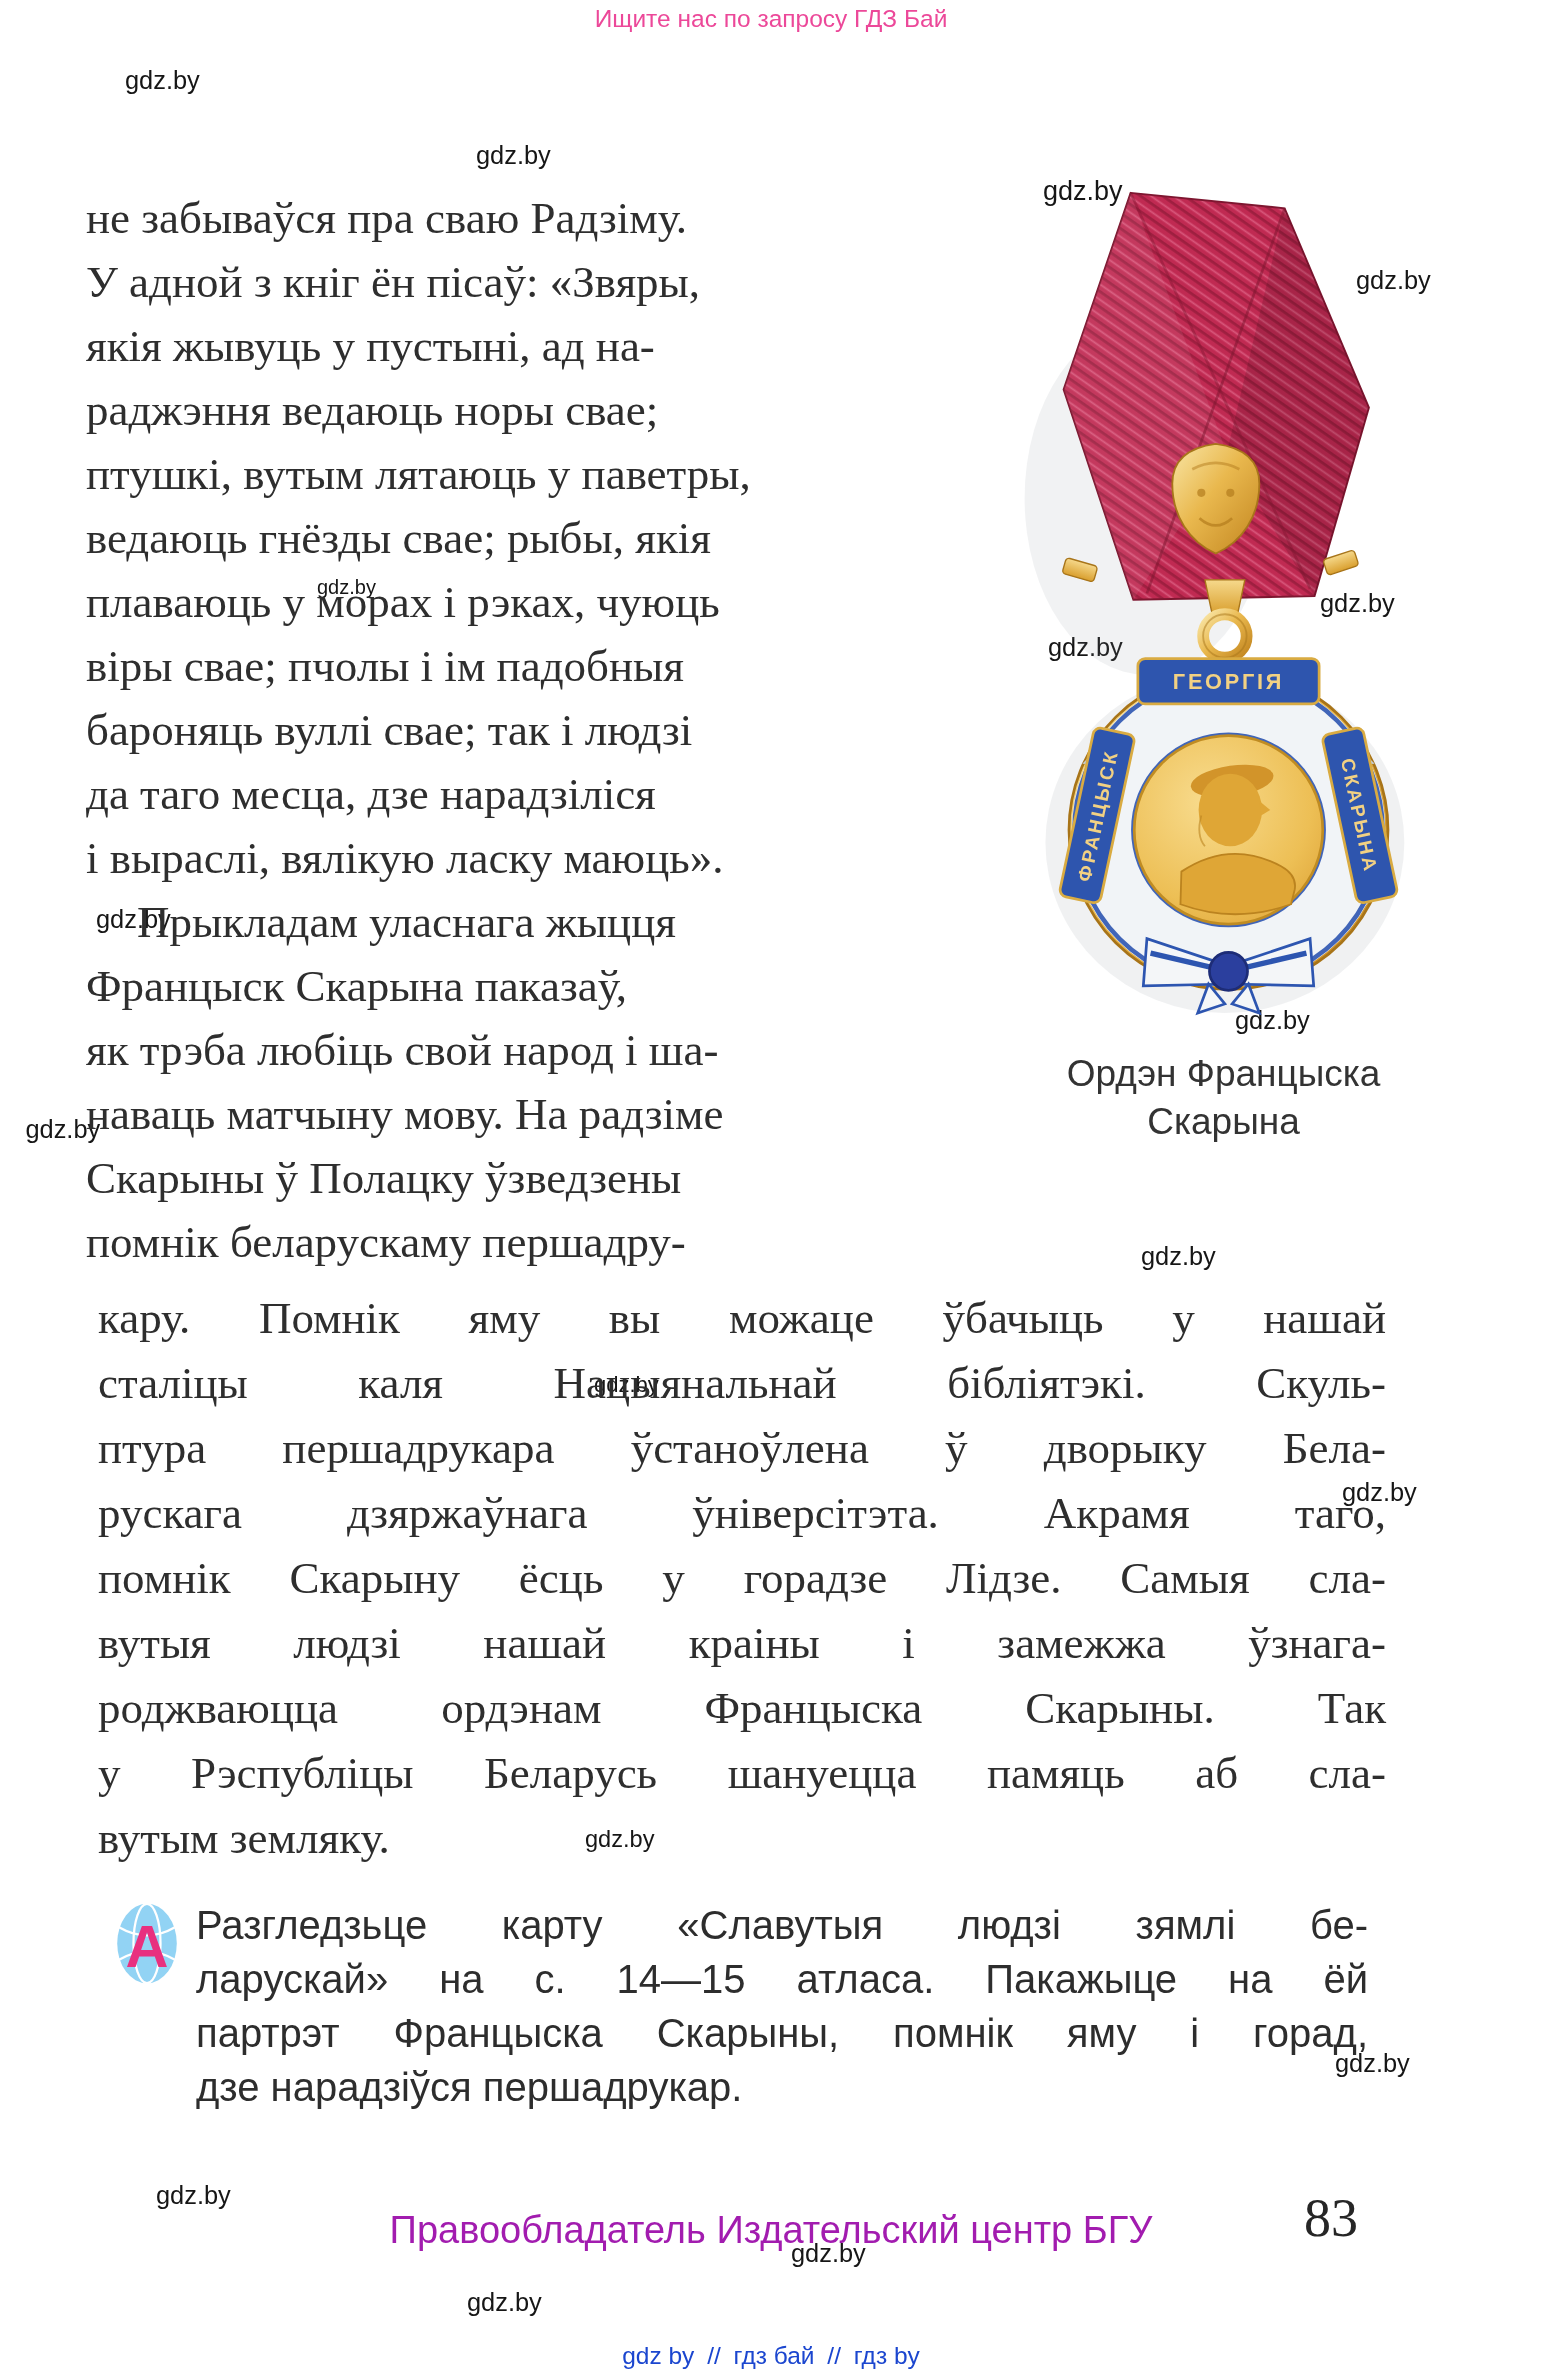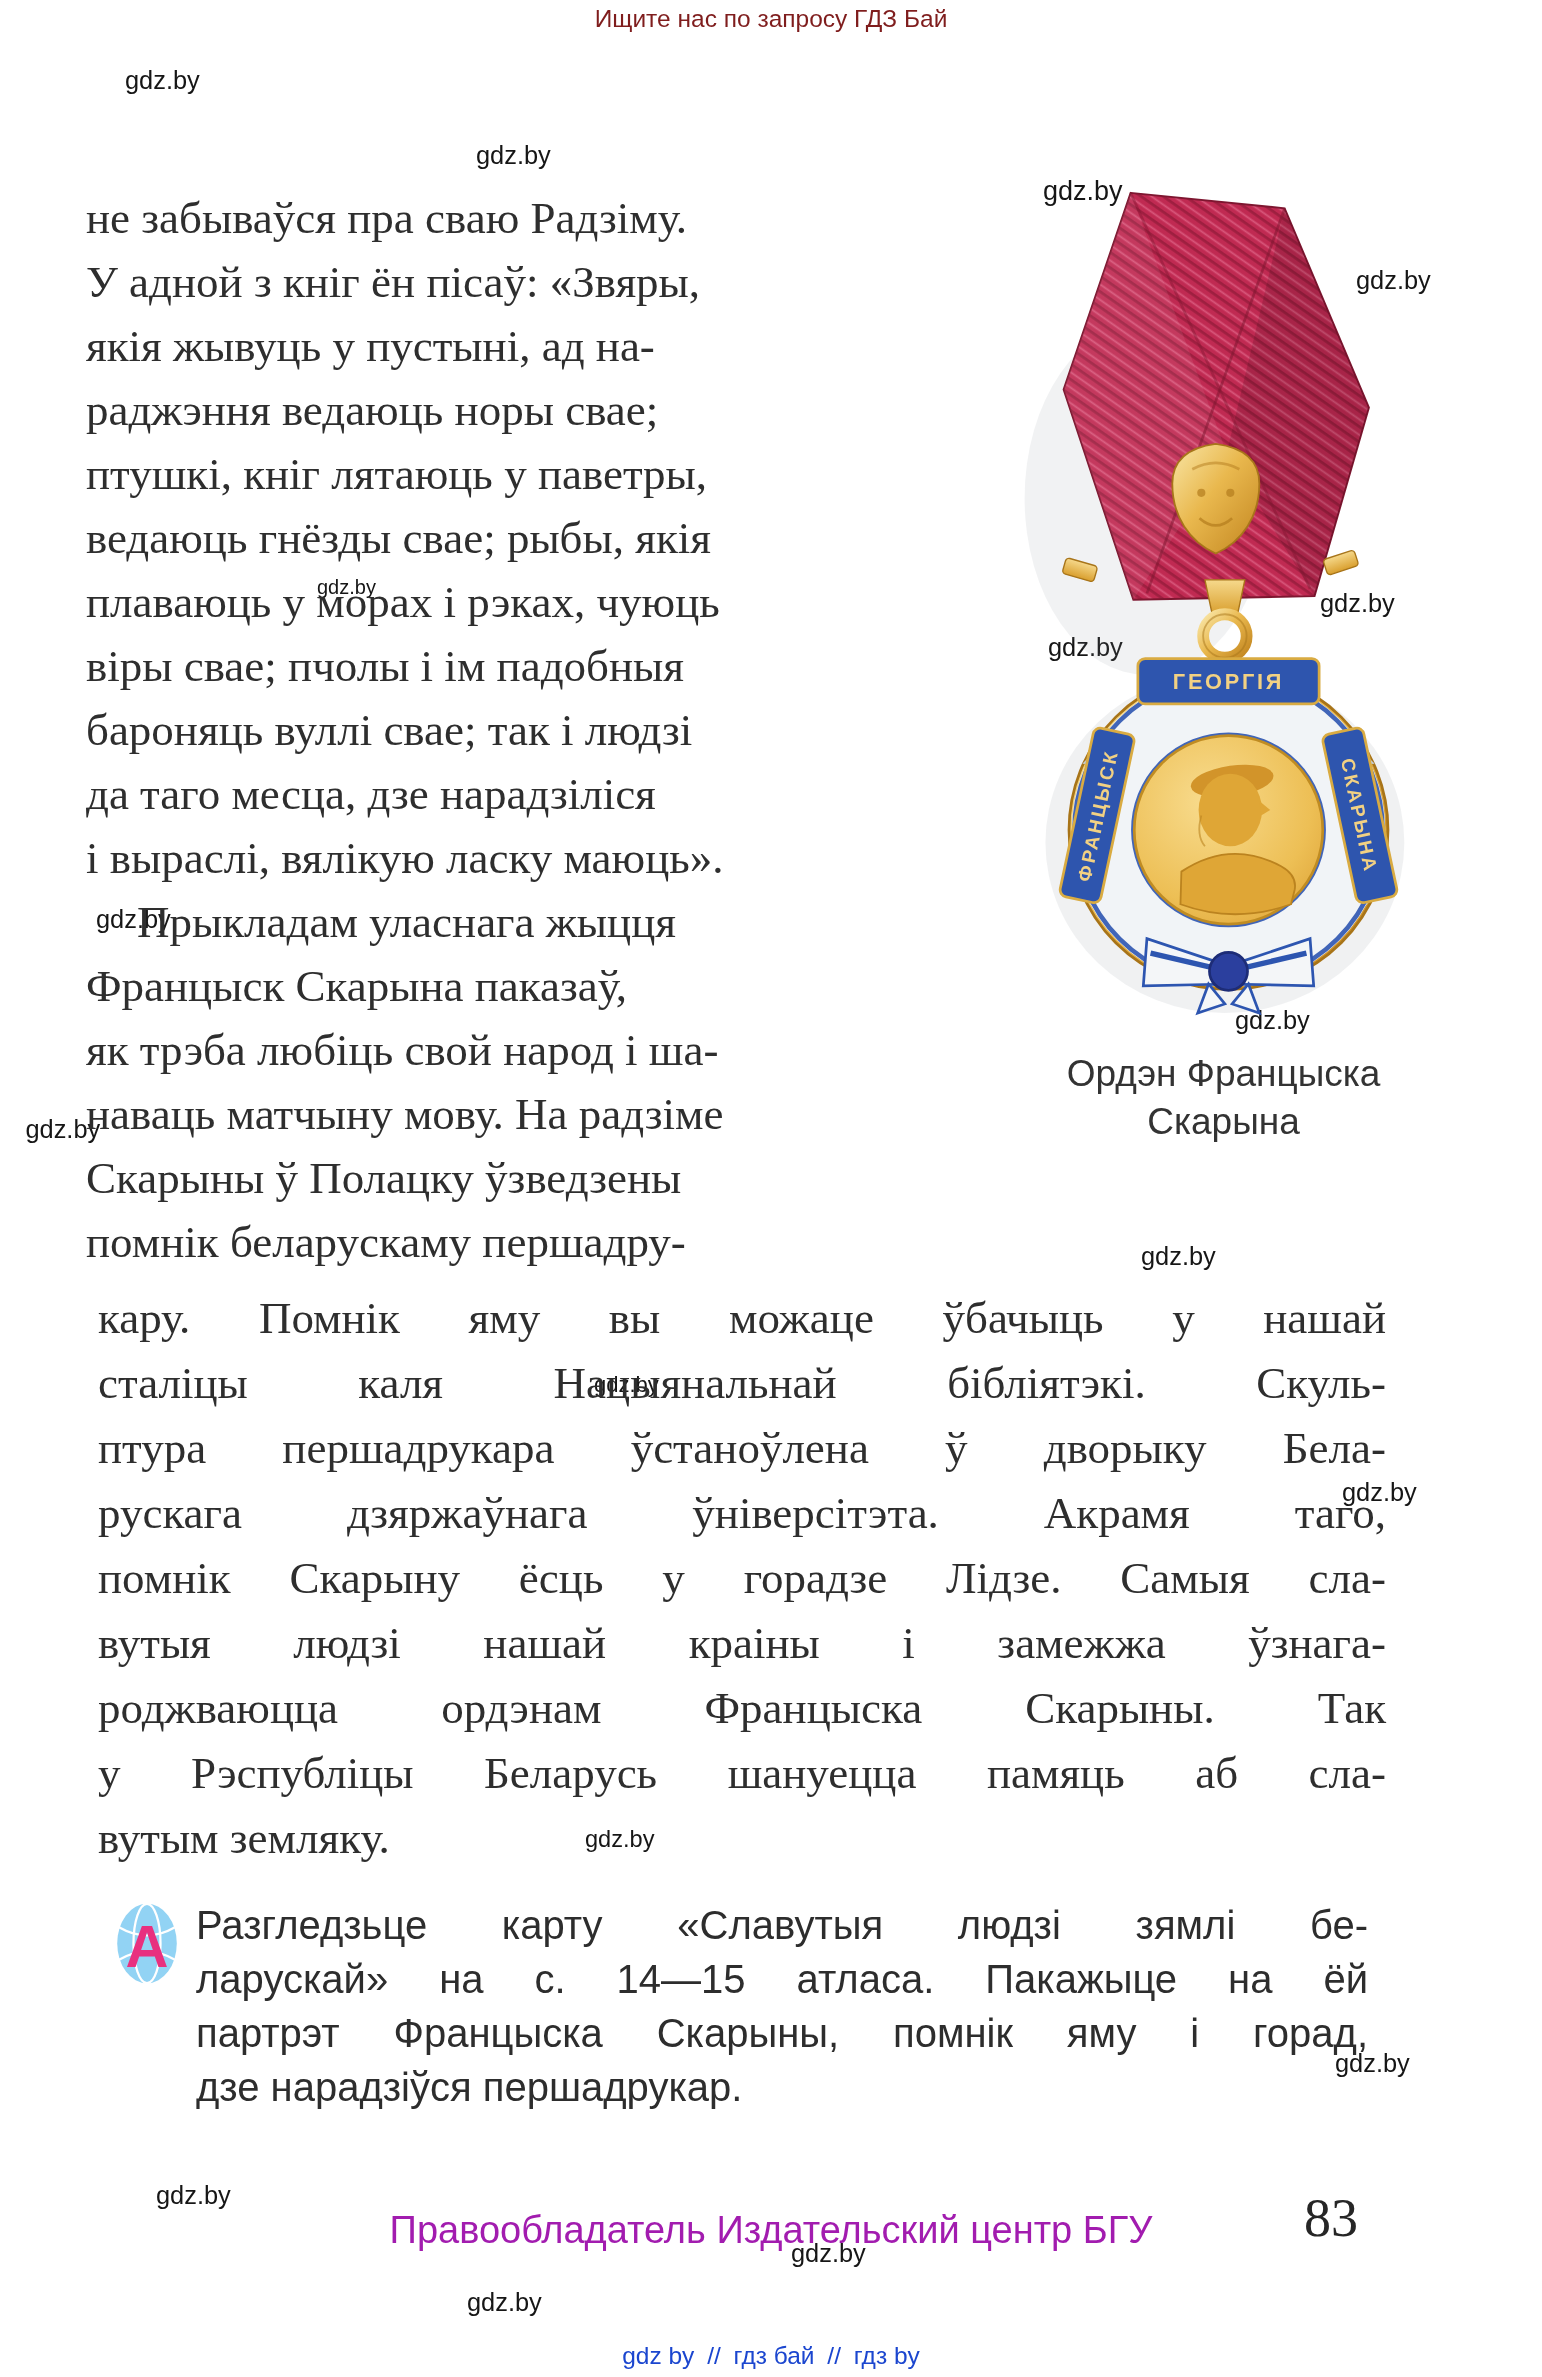--- a/index.html
+++ b/index.html
@@ -1,20 +1,20 @@
 <!DOCTYPE html>
 <html style="font-size:14.5px"><head>
 <meta charset="utf-8">
 <style>
   html,body{margin:0;padding:0;background:#ffffff;}
   .page{position:relative;width:1542px;height:2377px;background:#fff;overflow:hidden;
         font-family:"Liberation Serif",serif;color:#2e2e2e;}
 
   .promo{position:absolute;top:5.4px;left:0;width:100%;text-align:center;
-         font-family:"Liberation Sans",sans-serif;font-size:24.5px;color:#7f1d1d;}
+         font-family:"Liberation Sans",sans-serif;font-size:24.5px;color:#ec4899;}
 
   .wm{position:absolute;font-family:"Liberation Sans",sans-serif;color:#161616;
       white-space:nowrap;line-height:1;}
 
   .col-narrow{position:absolute;left:86px;top:186px;width:514px;}
   .col-wide{position:absolute;left:86px;top:1286px;width:1288px;margin-left:12px;}
   .bodyline{height:64px;line-height:64px;font-size:45px;
             text-align:justify;text-align-last:justify;-moz-text-align-last:justify;
             white-space:nowrap;}
   .col-wide .bodyline{height:65px;line-height:65px;}
@@ -68,21 +68,21 @@
   <span class="wm" style="left:1335px;top:2051px;font-size:25.4px">gdz.by</span>
   <span class="wm" style="left:156px;top:2183px;font-size:25.4px">gdz.by</span>
   <span class="wm" style="left:791px;top:2241px;font-size:25.4px">gdz.by</span>
   <span class="wm" style="left:467px;top:2290px;font-size:25.4px">gdz.by</span>
 
   <div class="col-narrow">
     <div class="bodyline">не забываўся пра сваю Радзіму.</div>
     <div class="bodyline">У адной з кніг ён пісаў: «Звяры,</div>
     <div class="bodyline">якія жывуць у пустыні, ад на-</div>
     <div class="bodyline">раджэння ведаюць норы свае;</div>
-    <div class="bodyline">птушкі, кніг лятаюць у паветры,</div>
+    <div class="bodyline">птушкі, вутым лятаюць у паветры,</div>
     <div class="bodyline">ведаюць гнёзды свае; рыбы, якія</div>
     <div class="bodyline">плаваюць у морах і рэках, чуюць</div>
     <div class="bodyline">віры свае; пчолы і ім падобныя</div>
     <div class="bodyline">бароняць вуллі свае; так і людзі</div>
     <div class="bodyline">да таго месца, дзе нарадзіліся</div>
     <div class="bodyline">і выраслі, вялікую ласку маюць».</div>
     <div class="bodyline indent">Прыкладам уласнага жыцця</div>
     <div class="bodyline">Францыск Скарына паказаў,</div>
     <div class="bodyline">як трэба любіць свой народ і ша-</div>
     <div class="bodyline">наваць матчыну мову. На радзіме</div>

